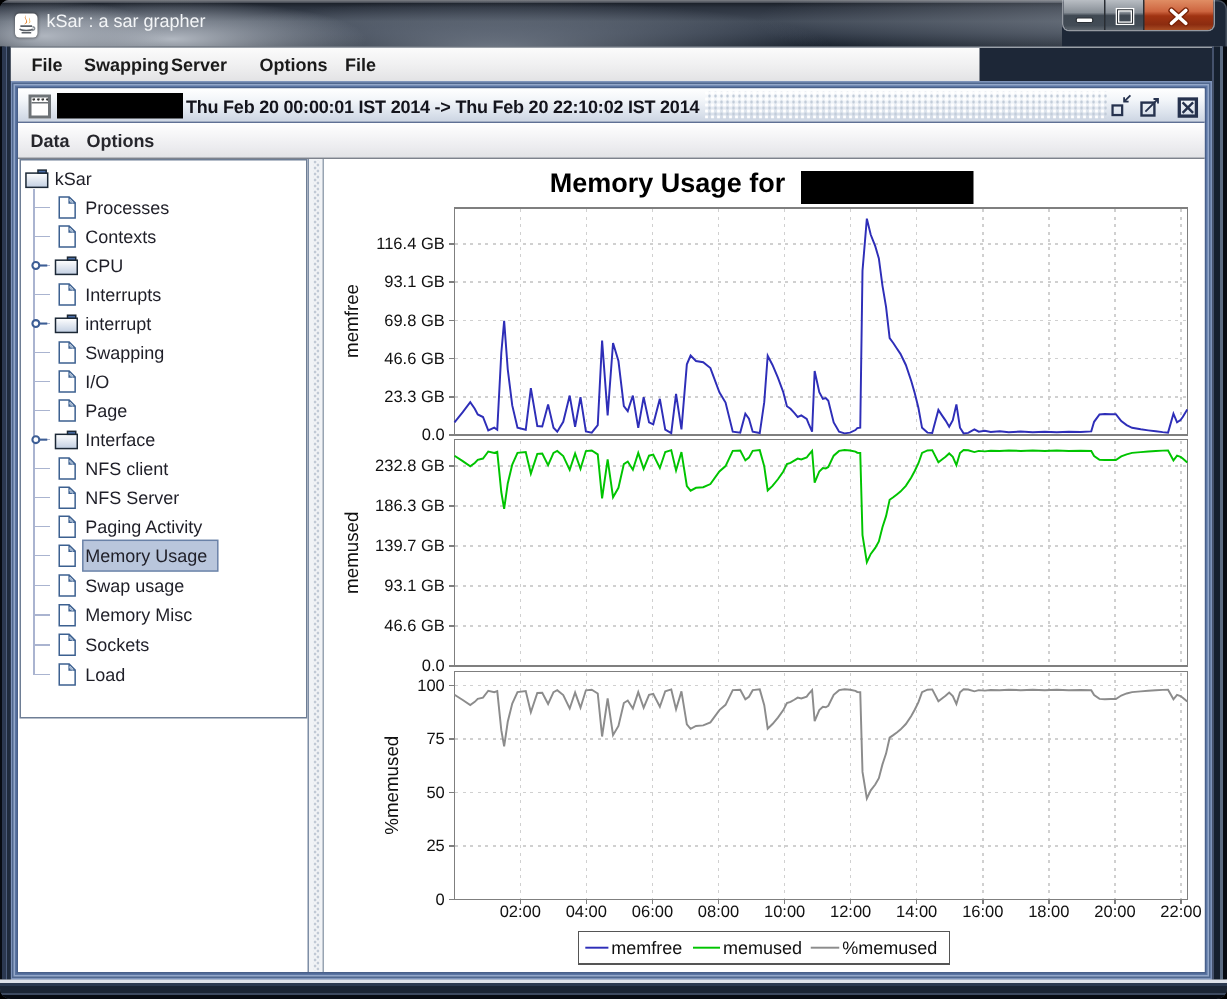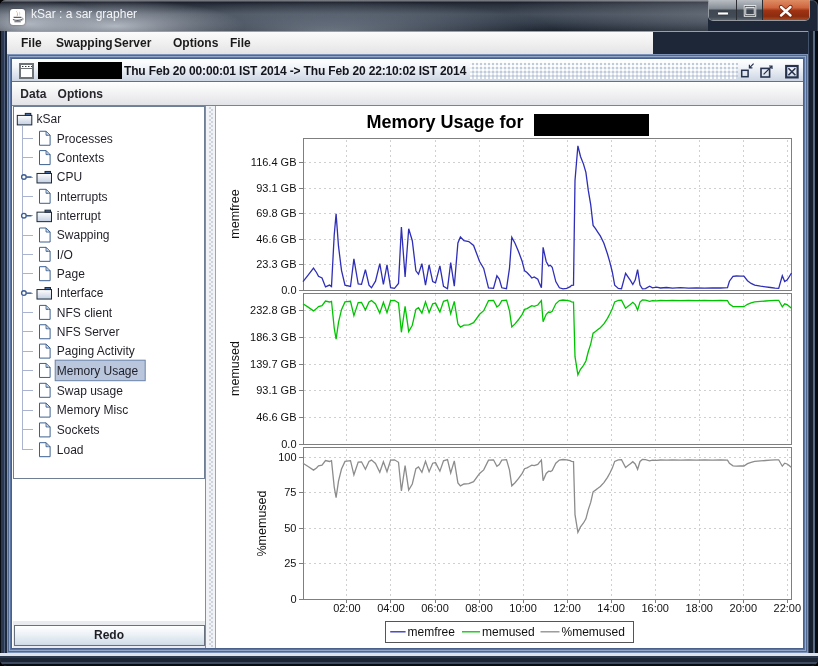--- a/index.html
+++ b/index.html
@@ -208,23 +208,20 @@
               <path d="M25.5,315.9 h6.6 l4,4 v10 h-10.6 z" fill="#fff" stroke="#3c6090"></path>
               <path d="M32.1,315.9 v4 h4" fill="none" stroke="#3c6090"></path>
               <path d="M32.1,317.59999999999997 l2.6,2.6" stroke="#9ab0cc"></path>
               <text class="tt" x="42.8" y="327.1">Sockets</text>
               <line x1="8.5" y1="342.7" x2="19" y2="342.7" class="tl"></line>
               <path d="M25.5,335.7 h6.6 l4,4 v10 h-10.6 z" fill="#fff" stroke="#3c6090"></path>
               <path d="M32.1,335.7 v4 h4" fill="none" stroke="#3c6090"></path>
               <path d="M32.1,337.4 l2.6,2.6" stroke="#9ab0cc"></path>
               <text class="tt" x="42.8" y="346.9">Load</text>
    </svg></div>
-   <div id="redoarea">
-            <div id="redobtn">Redo</div>
-          </div>
    <div id="divider"></div>
    <svg style="position:absolute;left:203.5px;top:-0.5px" width="588" height="543" viewBox="0 0 588 543">
     <text x="150.5" y="23" font-size="18" font-weight="bold" fill="#000">Memory Usage for </text>
     <rect x="318" y="9" width="115" height="22" fill="#000"></rect>
     <rect x="87.0" y="33.5" width="488.5" height="151.5" fill="#fff" stroke="#7f7f7f" shape-rendering="crispEdges"></rect>
     <rect x="87.0" y="188.0" width="488.5" height="151.0" fill="#fff" stroke="#7f7f7f" shape-rendering="crispEdges"></rect>
     <rect x="87.0" y="342.5" width="488.5" height="152.0" fill="#fff" stroke="#7f7f7f" shape-rendering="crispEdges"></rect>
     <line x1="130.9" y1="34.5" x2="130.9" y2="184.5" class="g"></line>
             <line x1="130.9" y1="189.0" x2="130.9" y2="338.5" class="g"></line>
             <line x1="130.9" y1="343.5" x2="130.9" y2="494.0" class="g"></line>

